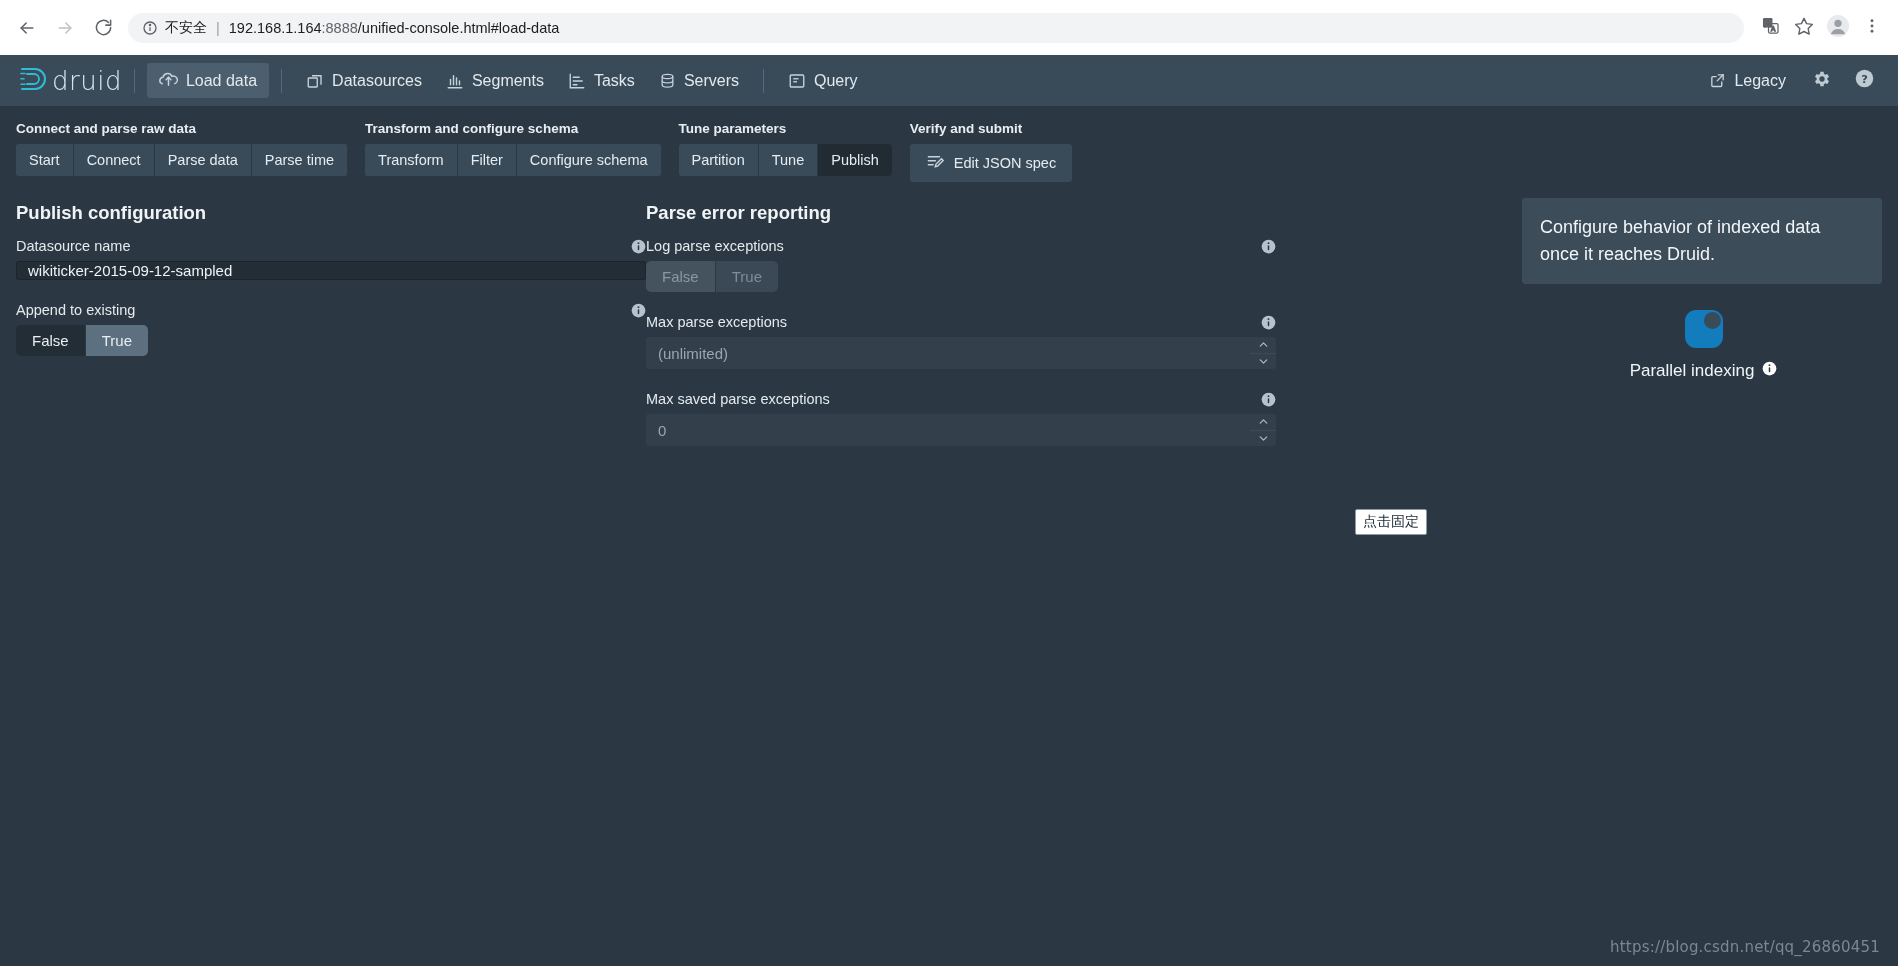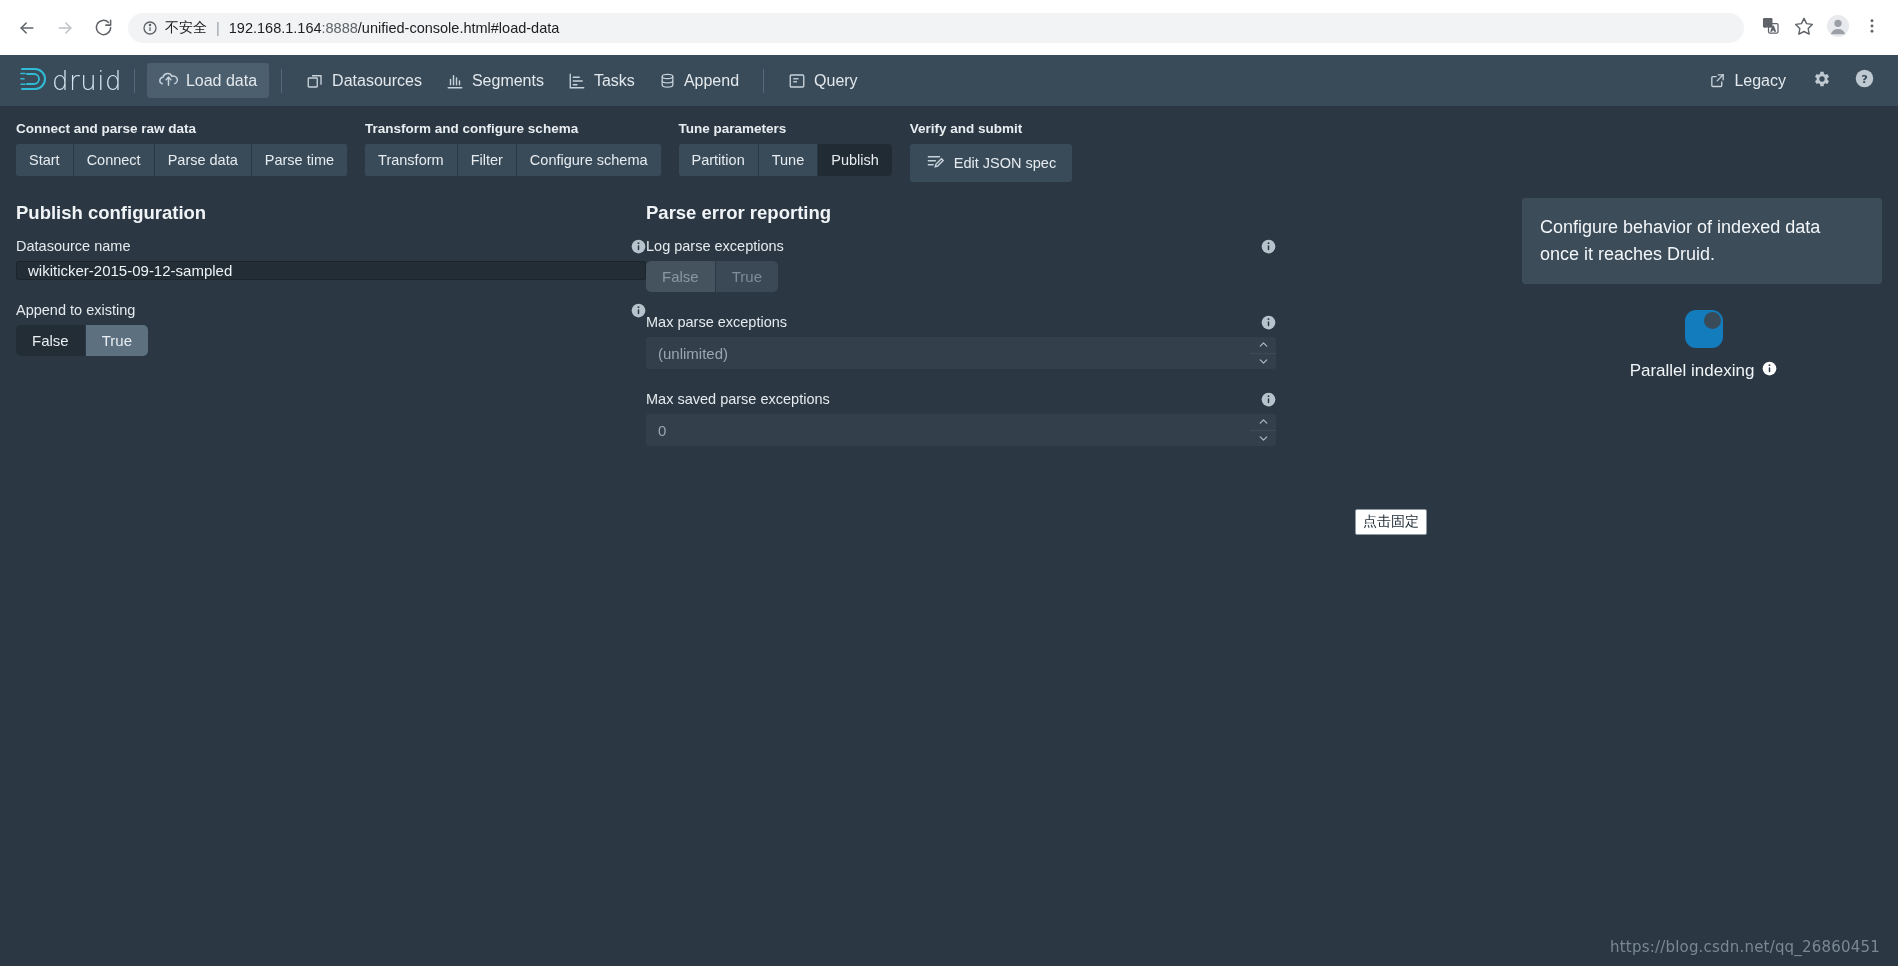--- a/index.html
+++ b/index.html
@@ -479,21 +479,21 @@
       <span>Tasks</span>
     </div>
     <div class="nav-item">
       <span>
         <svg width="17" height="18" viewBox="0 0 24 24" fill="none" stroke="#c8d2da" stroke-width="1.8">
             <ellipse cx="12" cy="5.5" rx="7.5" ry="3"></ellipse>
             <path d="M4.5 5.5v6c0 1.7 3.4 3 7.5 3s7.5-1.3 7.5-3v-6"></path>
             <path d="M4.5 11.5v6c0 1.7 3.4 3 7.5 3s7.5-1.3 7.5-3v-6"></path>
           </svg>
       </span>
-      <span>Append</span>
+      <span>Servers</span>
     </div>
     <div class="nav-divider"></div>
     <div class="nav-item">
       <span>
         <svg width="18" height="18" viewBox="0 0 24 24" fill="none" stroke="#c8d2da" stroke-width="1.8">
             <rect x="3" y="4" width="18" height="16" rx="1.5"></rect>
             <line x1="7" y1="9" x2="14" y2="9"></line>
             <line x1="7" y1="13" x2="12" y2="13"></line>
           </svg>
       </span>

